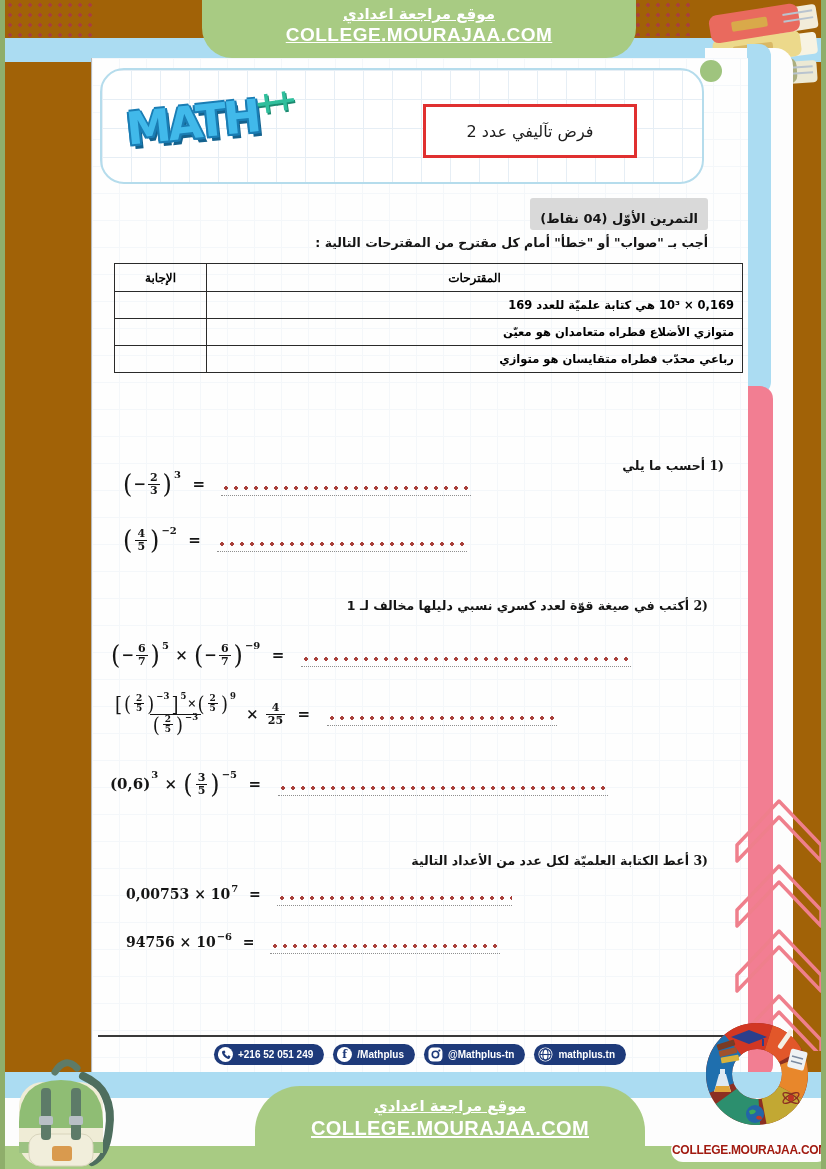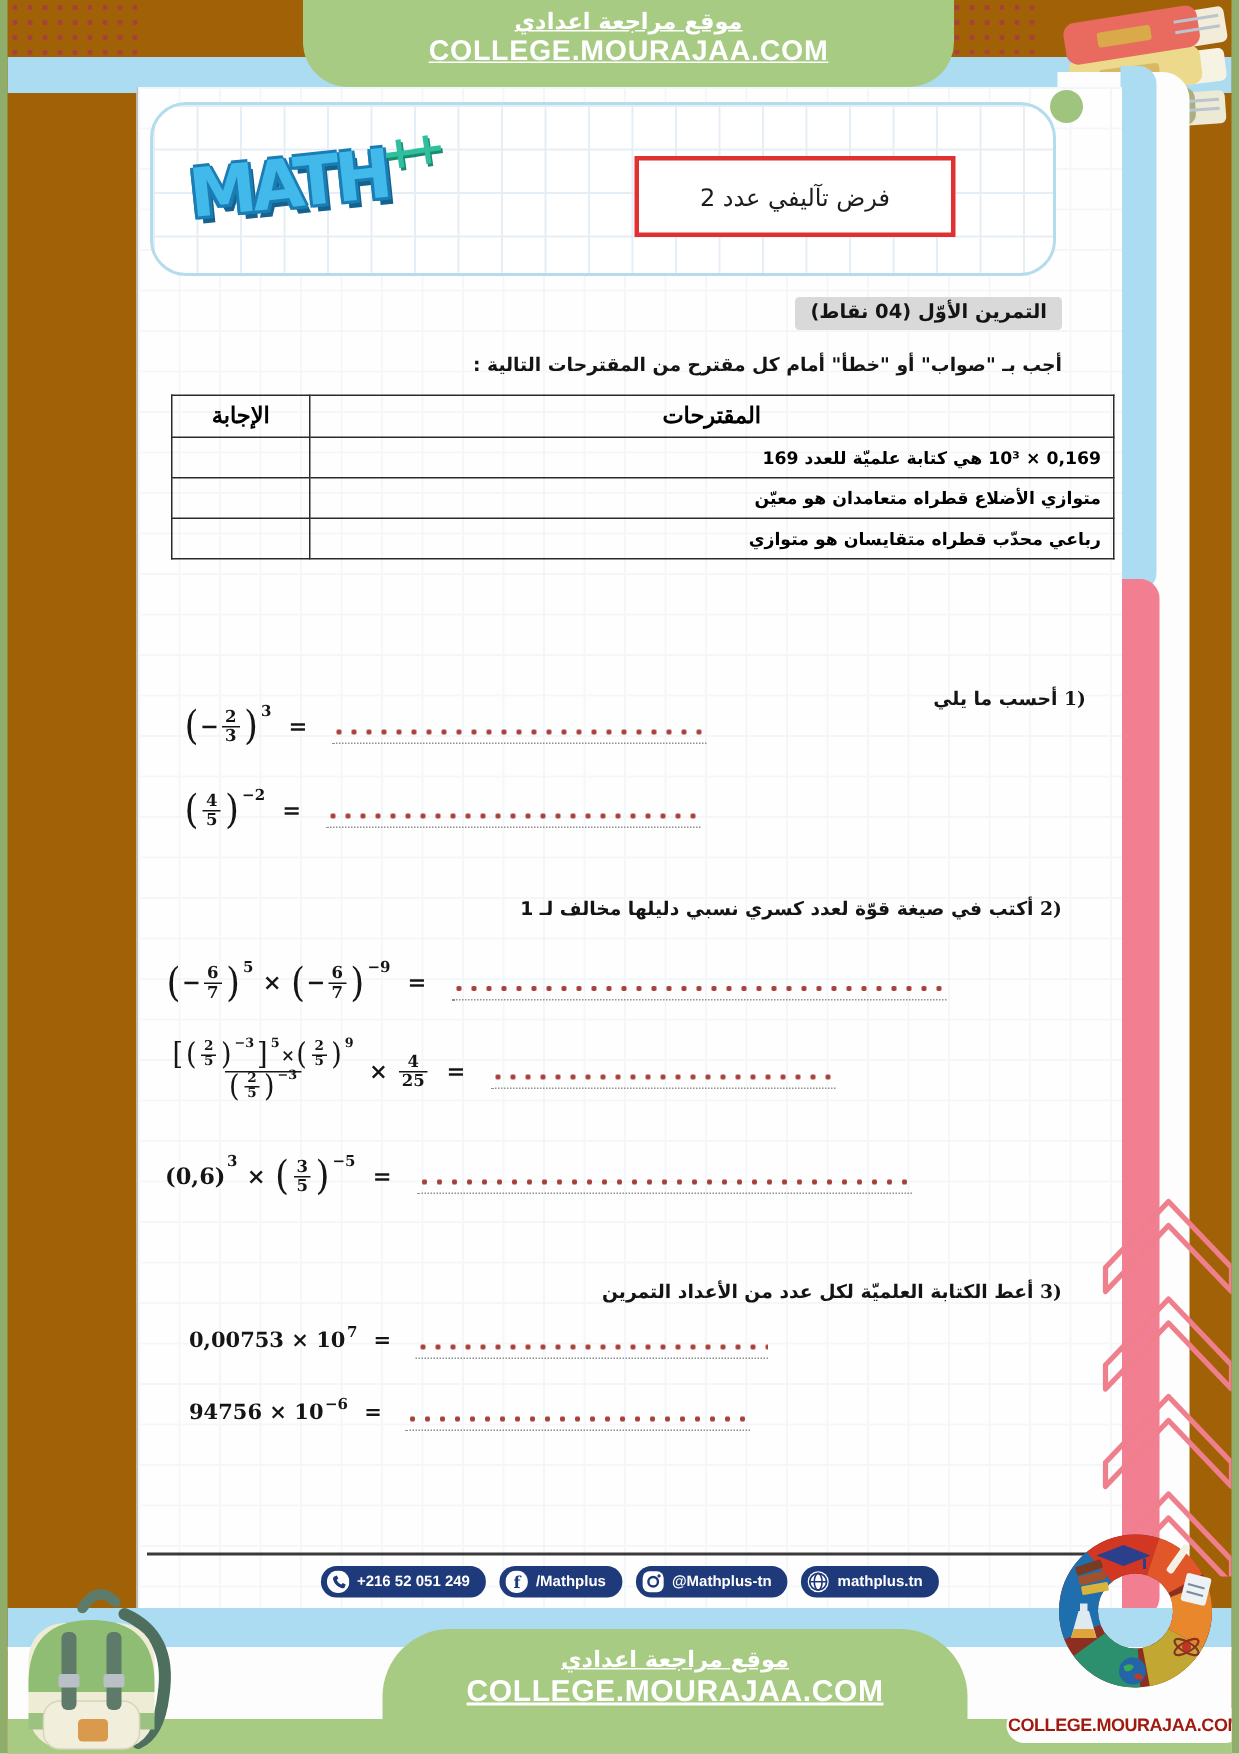--- a/index.html
+++ b/index.html
@@ -33,29 +33,29 @@
   .leaf-dot{position:absolute;left:608px;top:2px;width:22px;height:22px;border-radius:50%;background:#9fc47e;}
   .math-logo{position:absolute;left:24px;top:26px;width:170px;height:70px;}
   .logo-word{display:inline-block;font-family:"DejaVu Sans",sans-serif;font-weight:bold;font-size:45px;letter-spacing:-3px;color:#41b9ea;transform:rotate(-6deg);
      text-shadow:2px 0 0 #1a7db4,-2px 0 0 #1a7db4,0 2px 0 #1a7db4,0 -2px 0 #1a7db4,2px 2px 0 #1a7db4,-2px 2px 0 #1a7db4,3px 5px 0 #14628e;}
   .logo-plus{position:absolute;right:6px;top:-12px;font-size:30px;font-weight:bold;letter-spacing:-7px;color:#2fbf9c;transform:rotate(-8deg);text-shadow:1px 2px 0 #1b8a70;}
   .title-box{position:absolute;left:296px;top:34px;width:208px;height:48px;border:3px solid #e03030;background:#fff;display:flex;align-items:center;justify-content:center;margin-left:25px;}
   .title-box span{font-size:16px;color:#1c1c1c;font-family:"DejaVu Sans",sans-serif;}
 
   
   .ar{position:absolute;direction:rtl;font-family:"DejaVu Sans",sans-serif;font-weight:bold;color:#141414;white-space:nowrap;}
-  .ex-head{background:#d9d9d9;padding:3px 10px 4px;border-radius:3px;font-size:13px;}
+  .ex-head{background:#d9d9d9;padding:13px 10px 4px;border-radius:3px;font-size:13px;}
   .instr{font-size:12.5px;}
   .q{font-size:12.5px;}
   .q bdi{font-family:"DejaVu Serif",serif;}
 
   
   .ptable{position:absolute;left:22px;top:205px;width:629px;border-collapse:collapse;table-layout:fixed;}
   .ptable th,.ptable td{border:1.3px solid #2a2a2a;}
-  .ptable th{font-size:15px;font-weight:bold;height:25px;font-family:Liberation Serif, serif;}
+  .ptable th{font-size:12px;font-weight:bold;height:25px;font-family:Liberation Sans, sans-serif;}
   .col-ans{width:89px;}
   .ptable td.ans{height:24px;}
   .ptable td.prop{direction:rtl;text-align:right;padding:2px 8px;font-size:11.5px;font-weight:bold;}
   .ltr-math{direction:ltr;display:inline-block;font-family:"DejaVu Serif",serif;font-size:13.5px;}
 
   
   .math{position:absolute;display:flex;align-items:center;font-family:"DejaVu Serif",serif;font-weight:bold;font-size:15px;color:#151515;white-space:pre;}
   .math .frac{display:inline-flex;flex-direction:column;align-items:center;margin:0 2px;line-height:1.05;}
   .math .num,.math .den{font-size:11px;padding:0 2px;}
   .math .den{border-top:1.4px solid #151515;}
@@ -183,21 +183,21 @@
       <bdi dir="ltr">2)</bdi>
       <span>أكتب في صيغة قوّة لعدد كسري نسبي دليلها مخالف لـ 1</span>
     </div>
 
     <div class="math" style="left:18px;top:585px;"><span class="big">(</span><span>−</span><span class="frac"><span class="num">6</span><span class="den">7</span></span><span class="big">)</span><span class="msup">5</span><span> × </span><span class="big">(</span><span>−</span><span class="frac"><span class="num">6</span><span class="den">7</span></span><span class="big">)</span><span class="msup">−9</span><span>  =  </span><span class="dots" style="width: 330px;"></span></div>
     <div class="math" style="left:18px;top:636px;"><span class="frac"><span class="num mrow"><span class="big">[</span><span class="big">(</span><span class="frac"><span class="num">2</span><span class="den">5</span></span><span class="big">)</span><span class="msup">−3</span><span class="big">]</span><span class="msup">5</span><span>×</span><span class="big">(</span><span class="frac"><span class="num">2</span><span class="den">5</span></span><span class="big">)</span><span class="msup">9</span></span><span class="den mrow"><span class="big">(</span><span class="frac"><span class="num">2</span><span class="den">5</span></span><span class="big">)</span><span class="msup">−3</span></span></span><span> × </span><span class="frac"><span class="num">4</span><span class="den">25</span></span><span>  =  </span><span class="dots" style="width: 230px;"></span></div>
     <div class="math" style="left:18px;top:714px;"><span>(0,6)</span><span class="msup">3</span><span> × </span><span class="big">(</span><span class="frac"><span class="num">3</span><span class="den">5</span></span><span class="big">)</span><span class="msup">−5</span><span>  =  </span><span class="dots" style="width: 330px;"></span></div>
 
     <div class="ar q" style="right:40px;top:795px;">
       <bdi dir="ltr">3)</bdi>
-      <span>أعط الكتابة العلميّة لكل عدد  من الأعداد التمرين</span>
+      <span>أعط الكتابة العلميّة لكل عدد  من الأعداد التالية</span>
     </div>
 
     <div class="math f-small" style="left:34px;top:828px;"><span>0,00753 × 10</span><span class="msup">7</span><span>  =  </span><span class="dots" style="width: 235px;"></span></div>
     <div class="math f-small" style="left:34px;top:876px;"><span>94756 × 10</span><span class="msup">−6</span><span>  =  </span><span class="dots" style="width: 230px;"></span></div>
 
     <div class="bottom-line"></div>
 
     <div class="social-row">
       <div class="pill">
         <svg width="15" height="15" viewBox="0 0 15 15">

